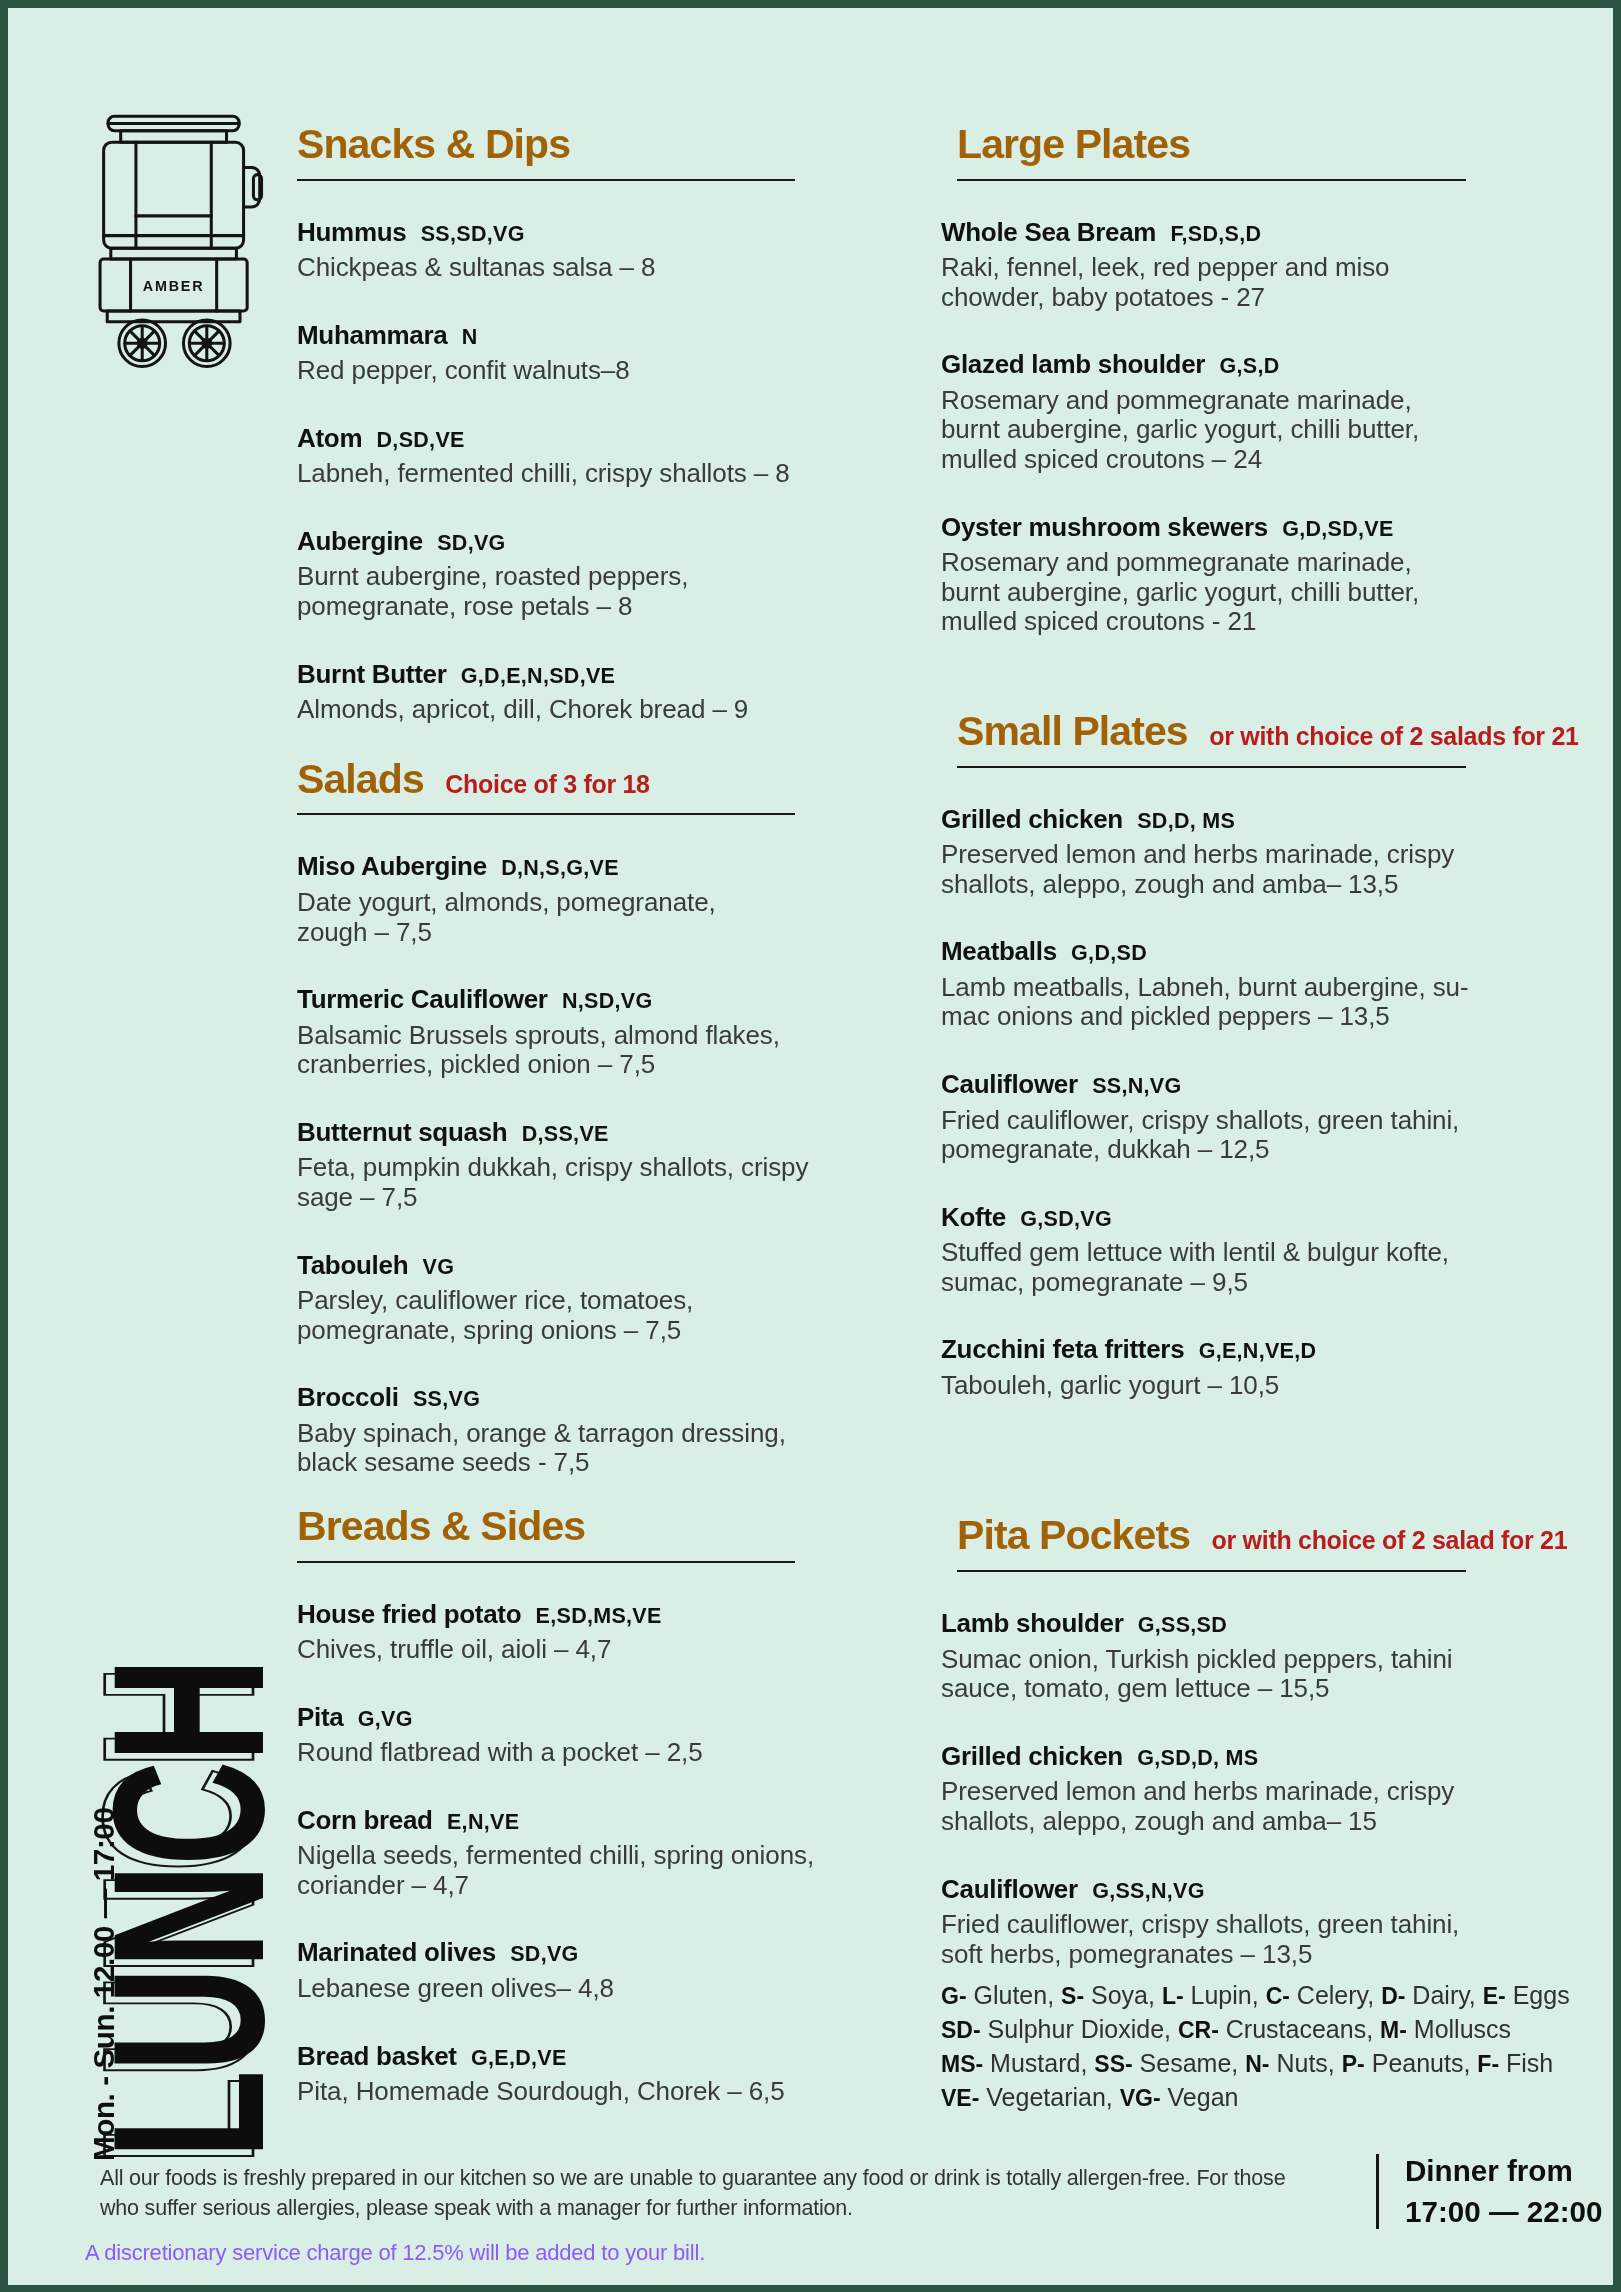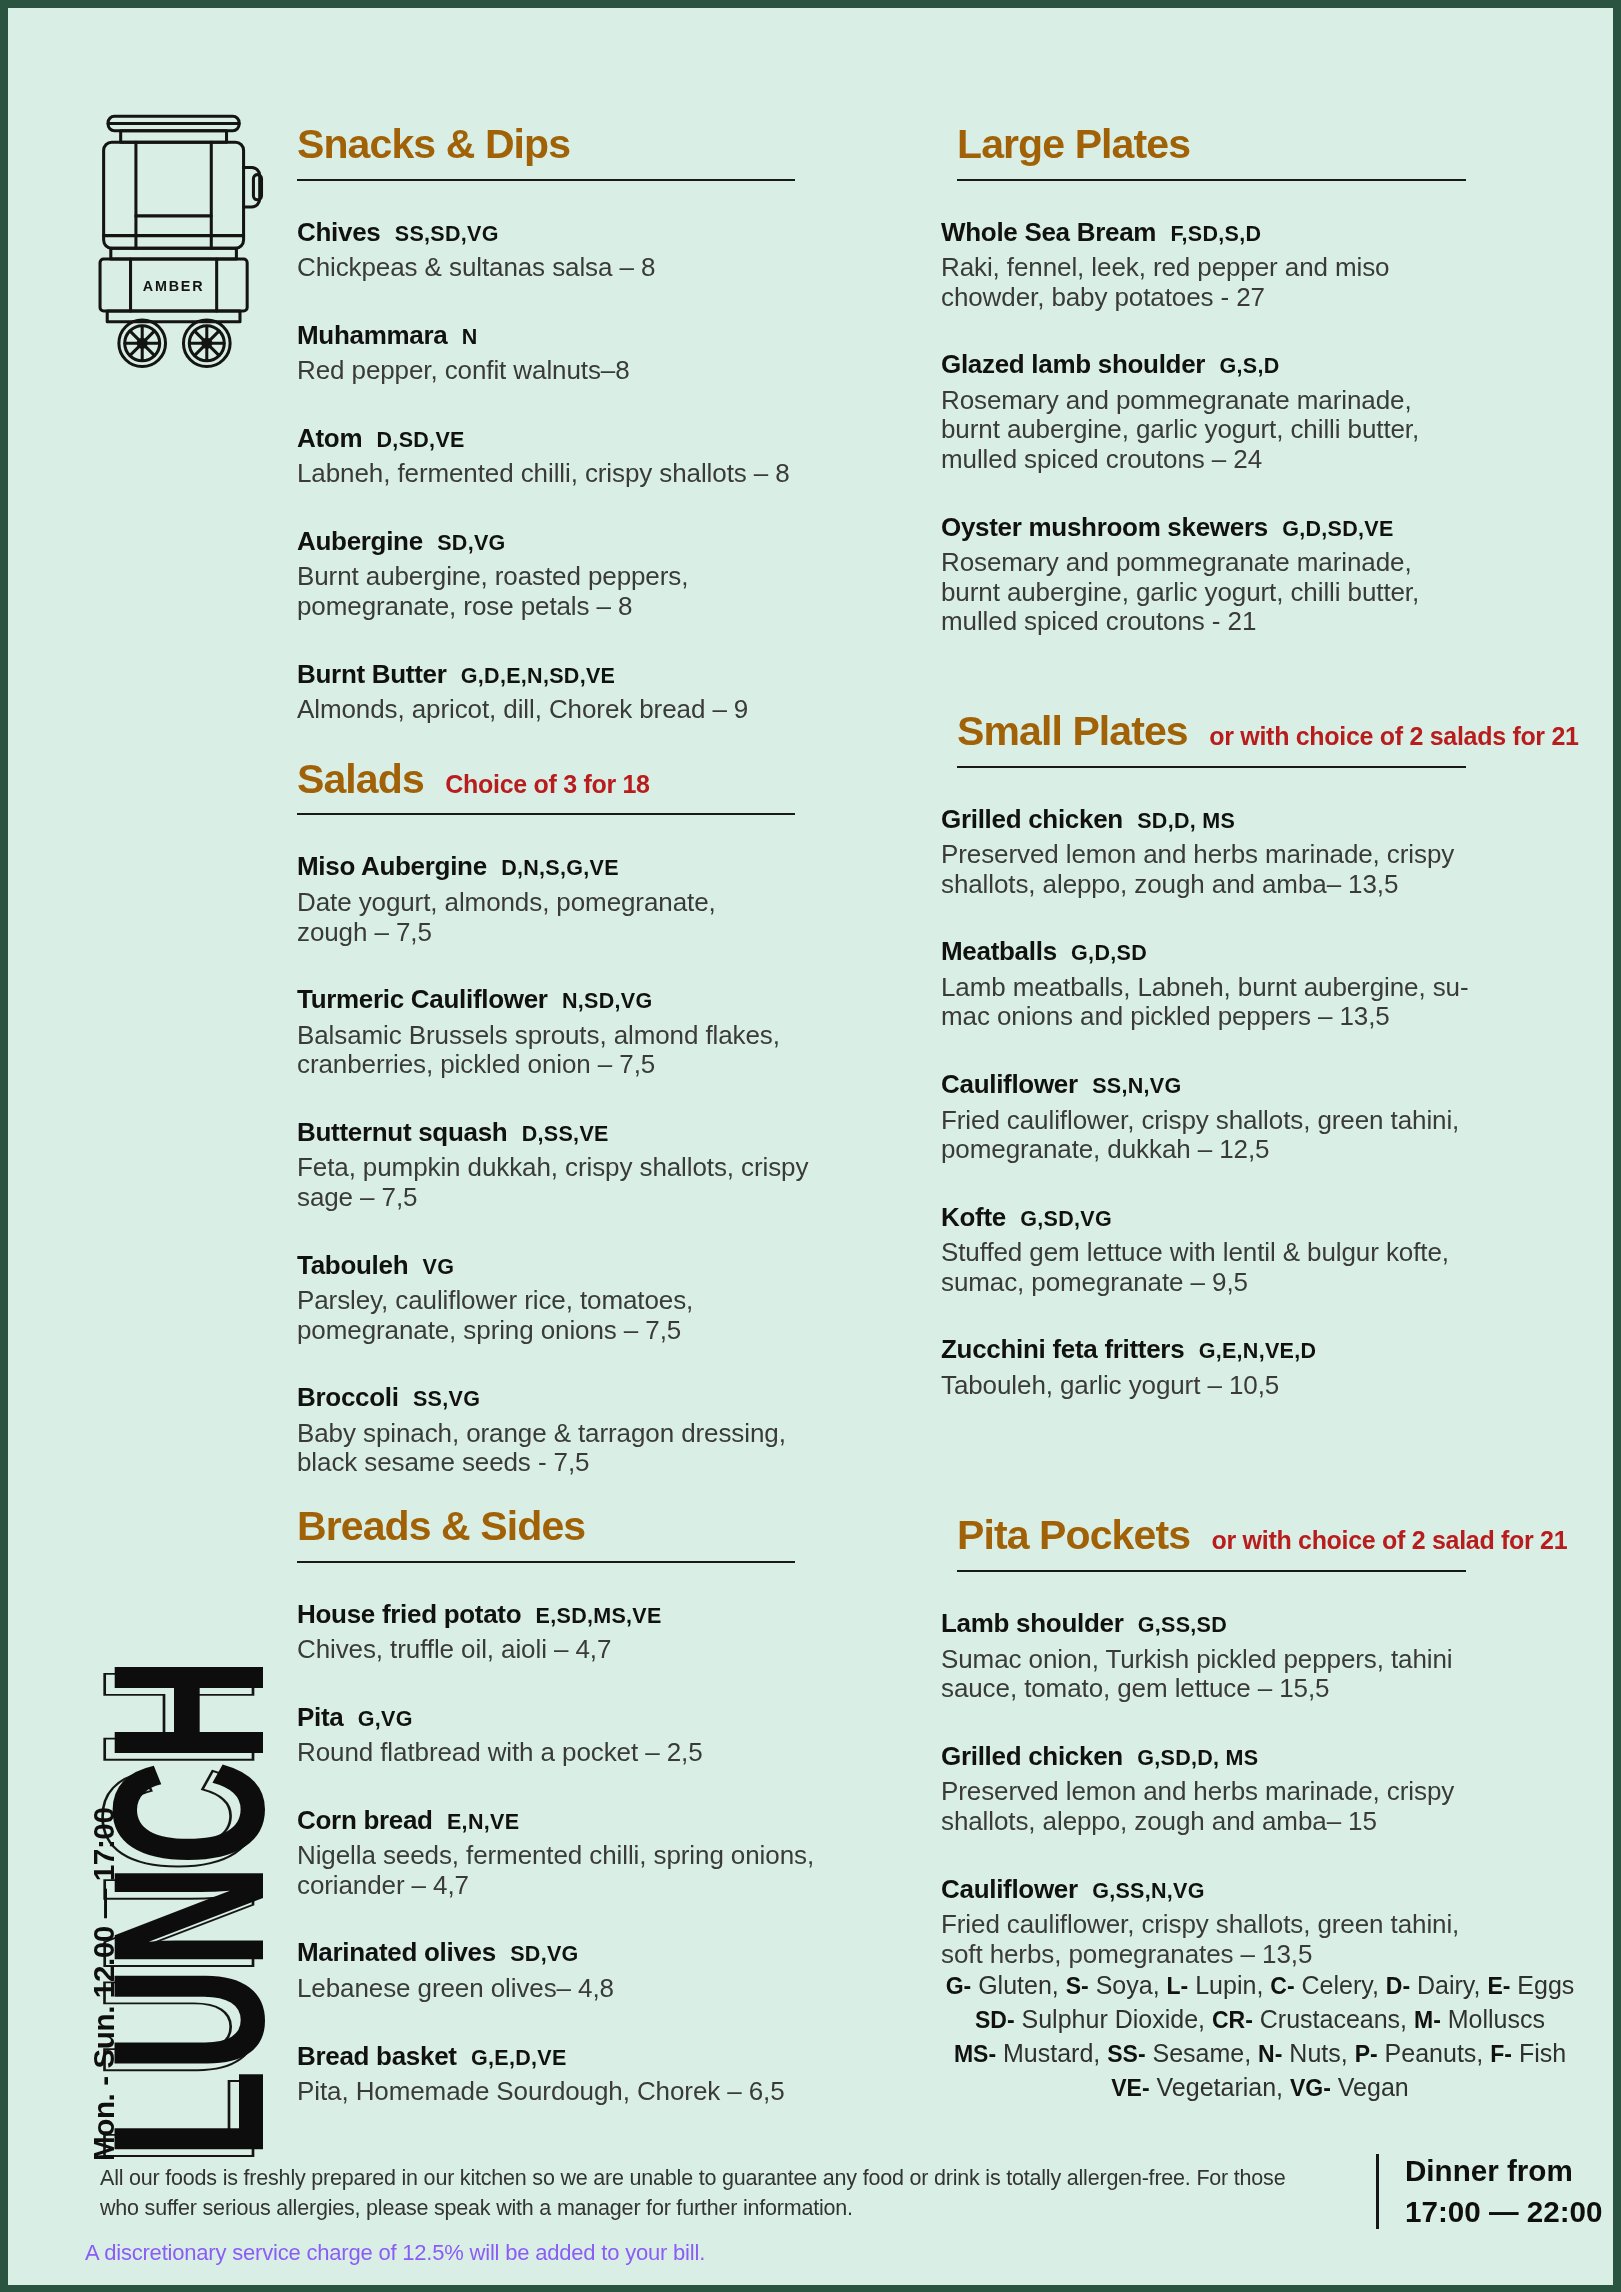--- a/index.html
+++ b/index.html
@@ -28,21 +28,21 @@
   .menu-section + .menu-section{margin-top:31px;}
   .col-left  .sections .menu-section:nth-of-type(3){margin-top:25px;}
   .col-right .sections .menu-section:nth-of-type(2){margin-top:71px;}
   .col-right .sections .menu-section:nth-of-type(3){margin-top:112px;}
   .item{margin-bottom:37px;}
   .item:last-child{margin-bottom:0;}
   .item-name{font-size:26px;font-weight:700;line-height:30px;color:#111;letter-spacing:-0.3px;}
   .item-name .alg{font-size:21.5px;margin-left:14.3px;letter-spacing:0.3px;}
   .item-desc{font-size:26px;line-height:29.6px;color:#3a3a3a;white-space:pre-line;margin-top:4.5px;letter-spacing:-0.1px;}
   
-  .legend{margin-top:0;font-size:25px;line-height:33px;color:#303030;text-align:center;}
+  .legend{margin-top:10px;font-size:25px;line-height:33px;color:#303030;}
   .legend b{font-size:23px;color:#111;font-weight:700;}
   
   .lunch-wrap{
     position:absolute;left:100px;top:2151px;width:716px;
     transform:rotate(-90deg) scaleX(0.68);
     transform-origin:0 0;
     font-size:215px;font-weight:700;line-height:0.75;
     letter-spacing:-3.6px;color:#0d0d0d;white-space:nowrap;
   }
   .lunch-wrap::before{
@@ -106,21 +106,21 @@
       <line x1="124.5" y1="273.5" x2="151.5" y2="246.5"></line>
     </g>
   </svg>
 
   <div class="col col-left">
     <div class="sections">
         <section class="menu-section">
           <h2 class="sec-head"><span class="sec-title">Snacks &amp; Dips</span></h2>
           <div class="sec-items">
             <div class="item">
-              <div class="item-name"><span class="nm">Chives</span><span class="alg">SS,SD,VG</span></div>
+              <div class="item-name"><span class="nm">Hummus</span><span class="alg">SS,SD,VG</span></div>
               <div class="item-desc">Chickpeas &amp; sultanas salsa – 8</div>
             </div>
             <div class="item">
               <div class="item-name"><span class="nm">Muhammara</span><span class="alg">N</span></div>
               <div class="item-desc">Red pepper, confit walnuts–8</div>
             </div>
             <div class="item">
               <div class="item-name"><span class="nm">Atom</span><span class="alg">D,SD,VE</span></div>
               <div class="item-desc">Labneh, fermented chilli, crispy shallots – 8</div>
             </div>

